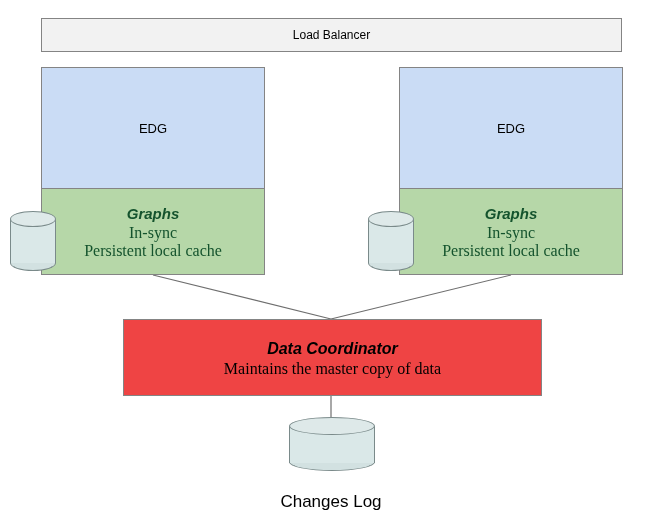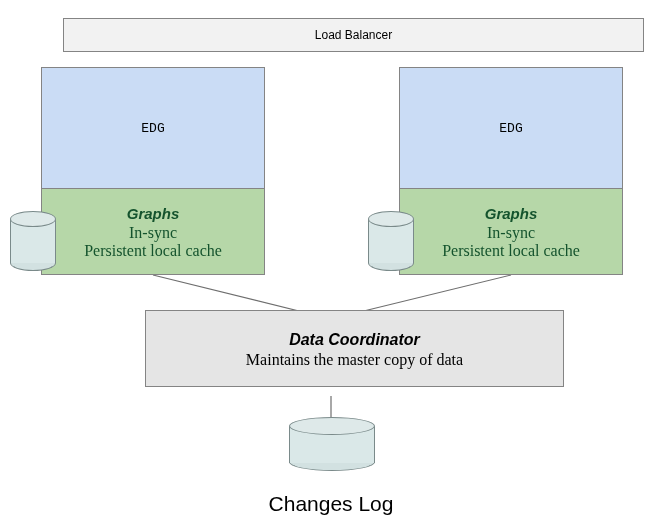--- a/index.html
+++ b/index.html
@@ -23,21 +23,20 @@
   .box {
     position: absolute;
     box-sizing: border-box;
     border: 1px solid #848484;
     display: flex;
     flex-direction: column;
     align-items: center;
     justify-content: center;
     text-align: center;
     color: #000000;
-    margin-left: 22px;
   }
 
   
   #load-balancer {
     left: 41px;
     top: 18px;
     width: 581px;
     height: 34px;
     background: #f2f2f2;
     font-size: 12px;
@@ -59,21 +58,20 @@
     width: 224px;
     height: 122px;
     box-sizing: border-box;
     border: 1px solid #848484;
     background: #cadcf5;
     display: flex;
     align-items: center;
     justify-content: center;
     font-size: 13px;
     color: #000;
-    font-family: Liberation Mono, monospace;
   }
   .edg-body {
     position: absolute;
     left: 0;
     top: 121px;
     width: 224px;
     height: 87px;
     box-sizing: border-box;
     border: 1px solid #848484;
     background: #b6d7a8;
@@ -92,24 +90,24 @@
   }
   .box-line {
     font-size: 16px;
     line-height: 18px;
     font-family: Liberation Serif, serif;
   }
 
   
   #data-coordinator {
     left: 123px;
-    top: 310px;
+    top: 319px;
     width: 419px;
     height: 77px;
-    background: #e5e5e5;
+    background: #ef4444;
   }
   #data-coordinator .box-title { font-size: 16px; line-height: 21px; }
 
   
   .cylinder {
     position: absolute;
   }
   .cyl-body {
     position: absolute;
     left: 0;
@@ -157,21 +155,21 @@
     pointer-events: none;
   }
 
   
   #changes-log-label {
     position: absolute;
     left: 0;
     right: 0;
     top: 492px;
     text-align: center;
-    font-size: 21px;
+    font-size: 17px;
     color: #000;
   }
 </style>
 </head>
 <body>
 
 <div id="canvas">
 
   <svg id="connectors" viewBox="0 0 662 532" xmlns="http://www.w3.org/2000/svg">
     <line x1="153" y1="275" x2="331" y2="319" stroke="#6e6e6e" stroke-width="1.2"></line>

